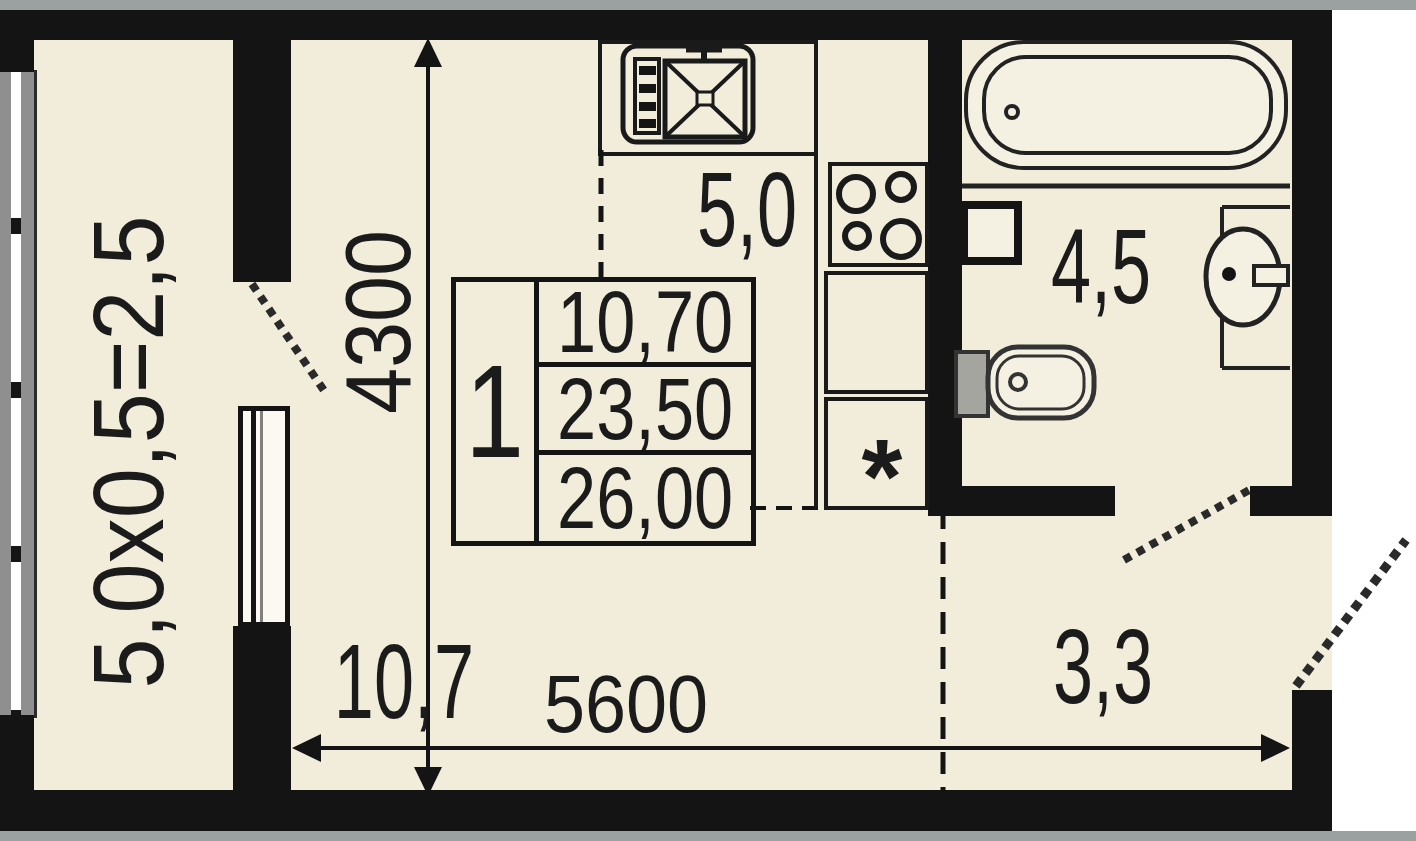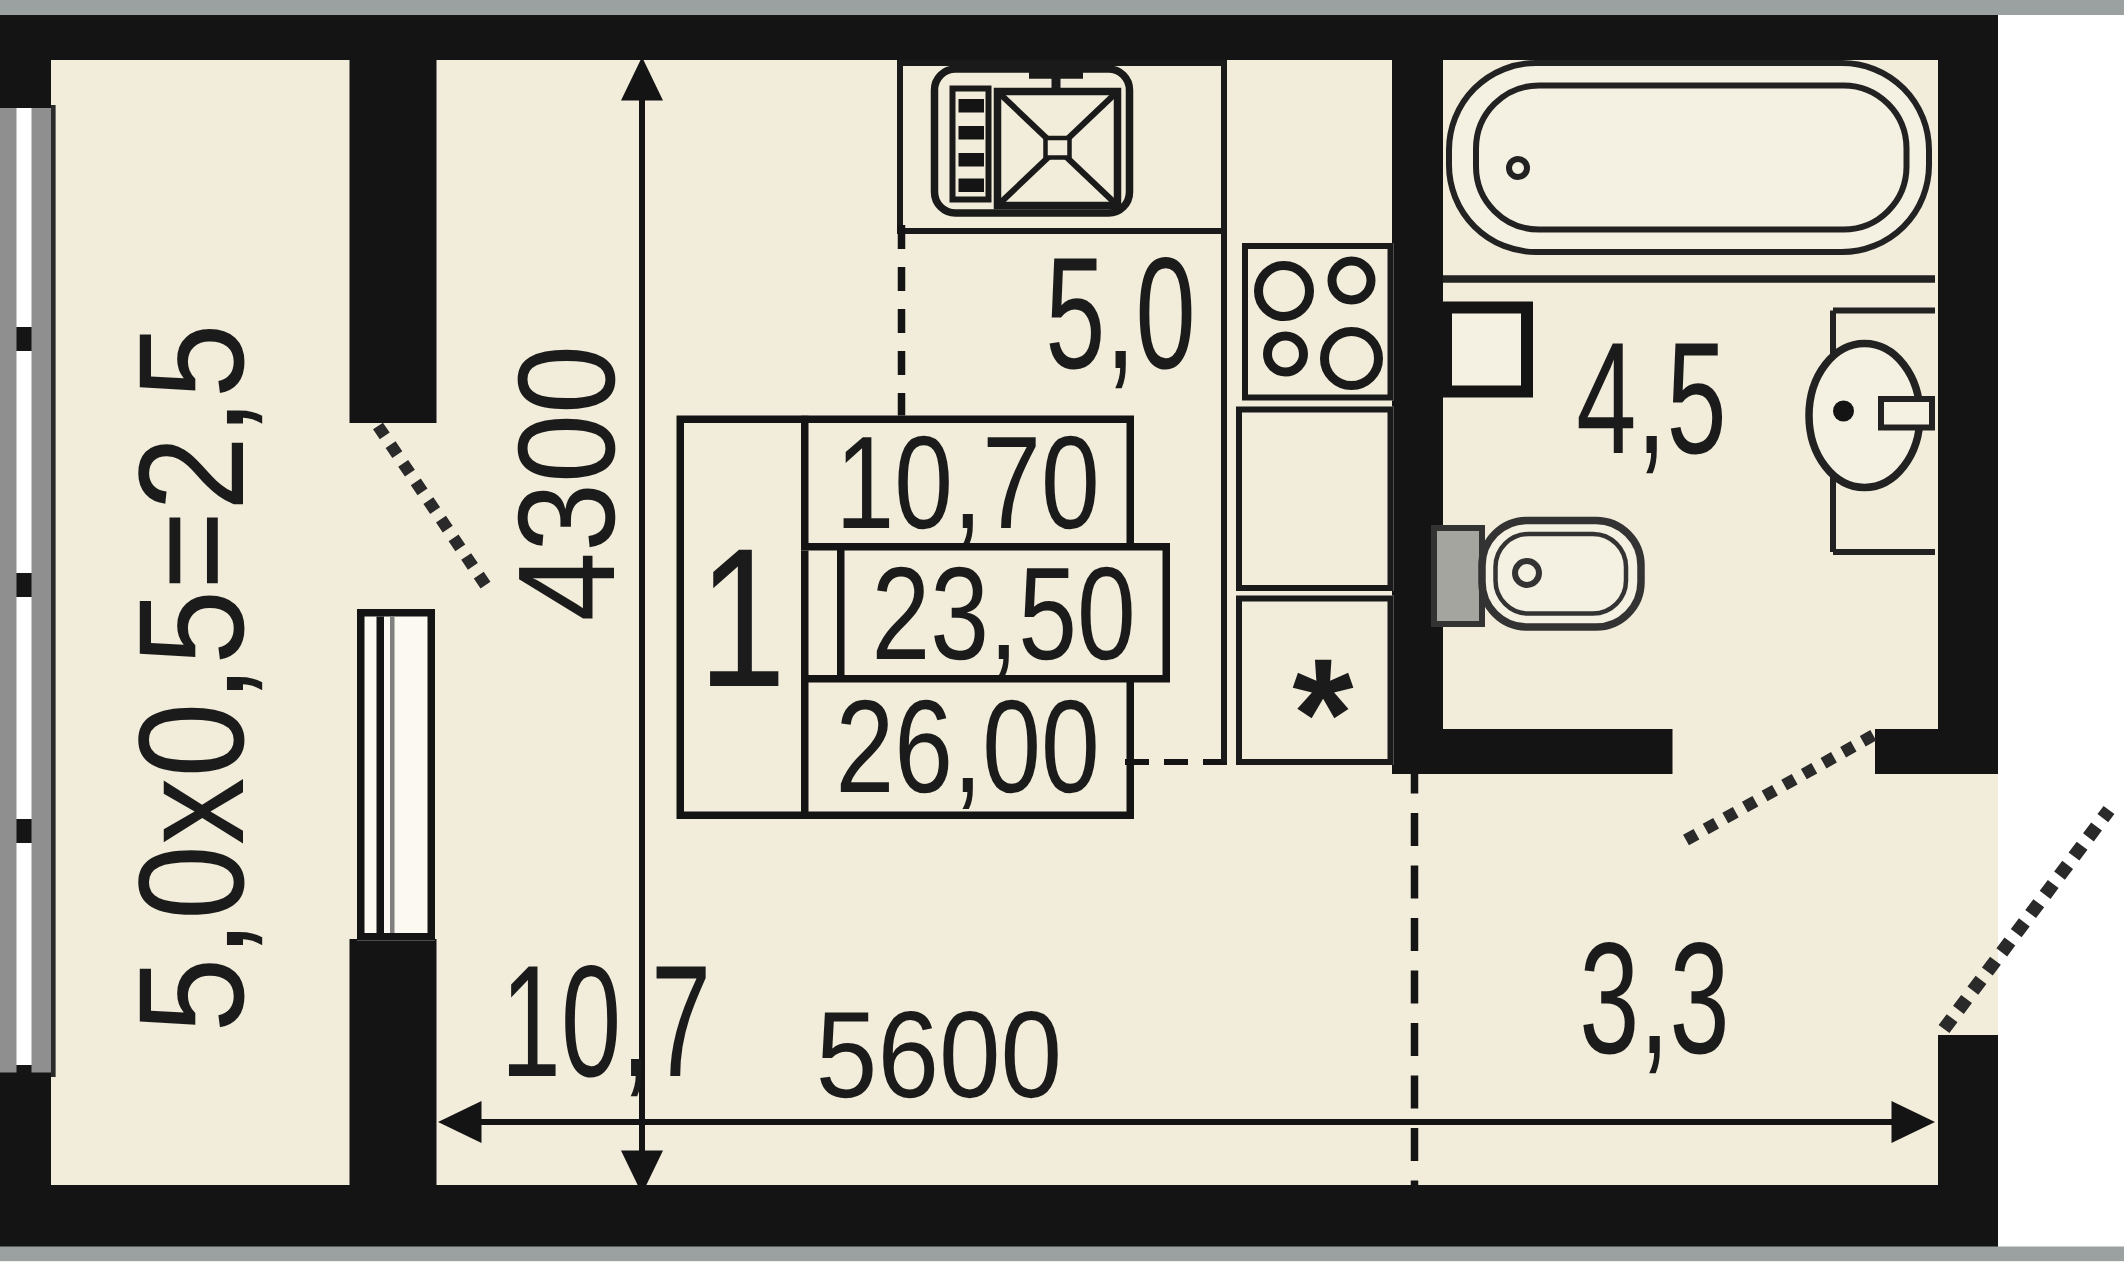--- a/index.html
+++ b/index.html
@@ -57,21 +57,21 @@
   <div class="obox" style="left:828px;top:162px;width:93px;height:97px;"></div>
   <div class="obox" style="left:824px;top:271px;width:97px;height:115px;"></div>
   <div class="obox" style="left:824px;top:397px;width:97px;height:105px;"></div>
 
   <div class="tcell" style="left:451px;top:277px;width:78px;height:259px;">
     <span class="num-big">1</span>
   </div>
   <div class="tcell" style="left:534px;top:277px;width:212px;height:80px;">
     <span class="num">10,70</span>
   </div>
-  <div class="tcell" style="left:534px;top:362px;width:212px;height:83px;margin-left:24px;">
+  <div class="tcell" style="left:534px;top:362px;width:212px;height:83px;">
     <span class="num">23,50</span>
   </div>
   <div class="tcell" style="left:534px;top:450px;width:212px;height:86px;justify-content:center;">
     <span class="num">26,00</span>
   </div>
 
   <svg width="1416" height="841" viewBox="0 0 1416 841">
 
     <line x1="601" y1="150" x2="601" y2="277" stroke="#141414" stroke-width="5" stroke-dasharray="16 12"></line>
     <line x1="750" y1="508" x2="818" y2="508" stroke="#141414" stroke-width="4" stroke-dasharray="16 10"></line>

